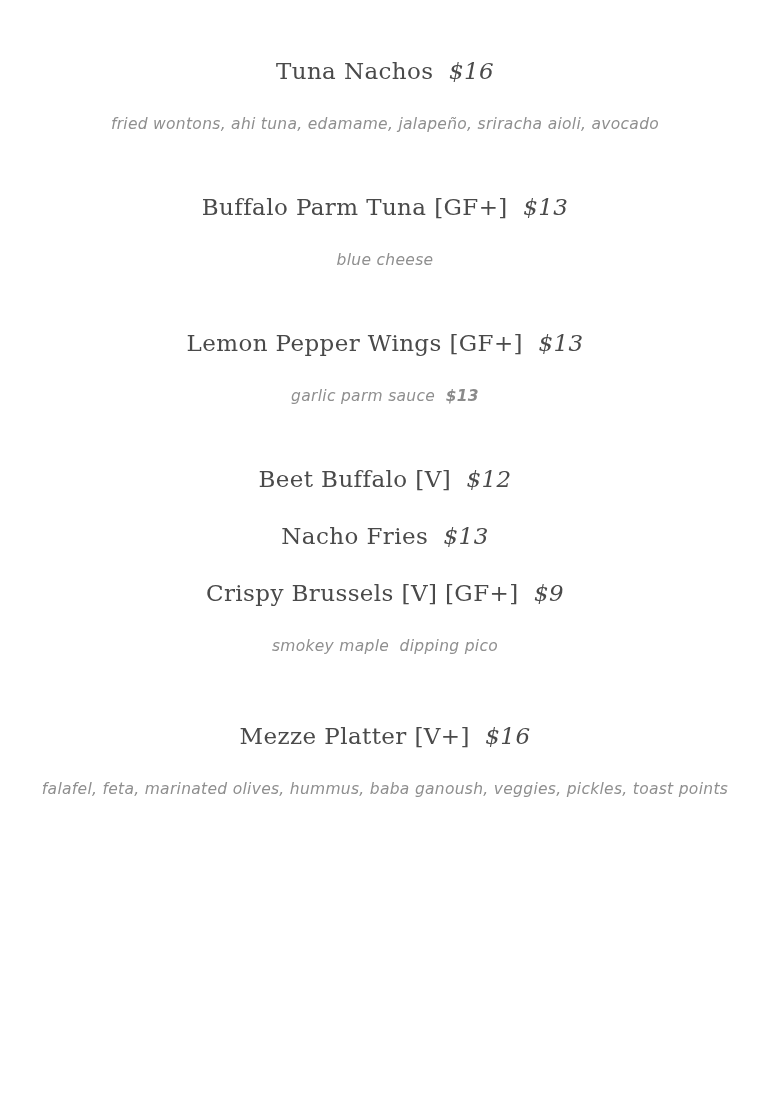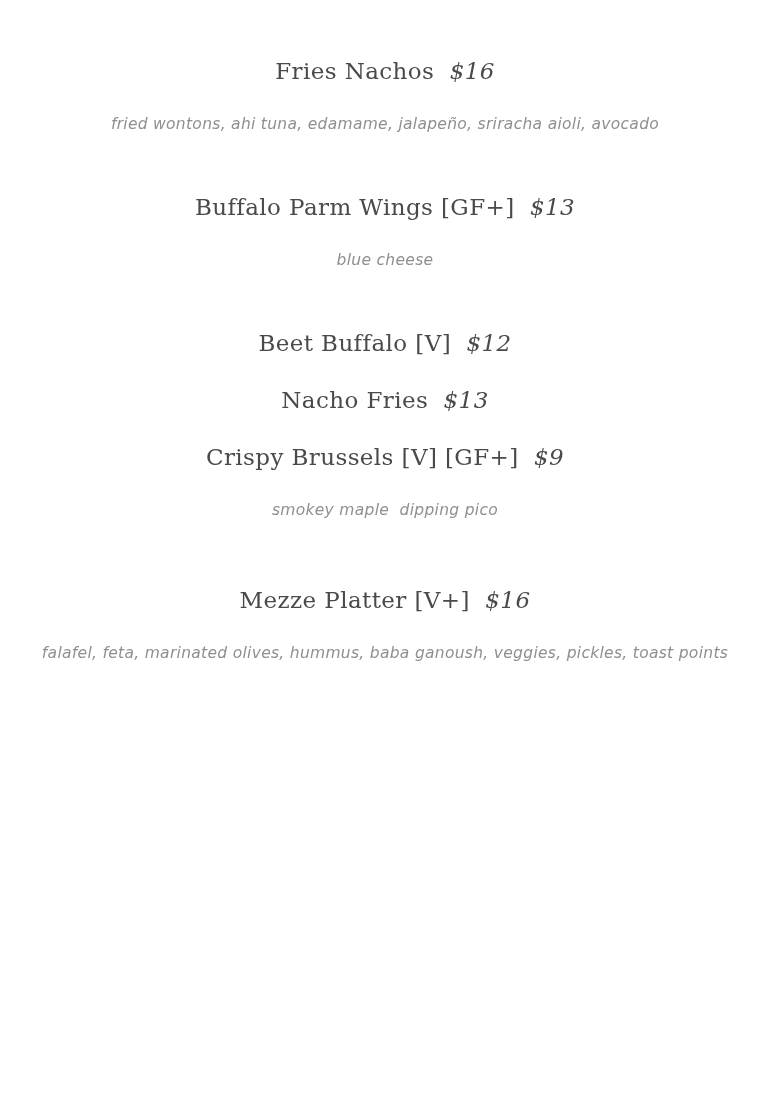--- a/index.html
+++ b/index.html
@@ -54,30 +54,34 @@
   .desc-price {
     font-weight: 700;
     color: #8a8a8a;
   }
 </style>
 </head>
 <body>
 
 <main class="menu">
   <section class="menu-item">
-    <h2 class="item-title"><span class="item-name">Fries Nachos</span><span class="sep">  </span><span class="item-price">$16</span></h2>
+    <h2 class="item-title"><span class="item-name">Tuna Nachos</span><span class="sep">  </span><span class="item-price">$16</span></h2>
     <p class="item-desc"><span class="desc-text">fried wontons, ahi tuna, edamame, jalapeño, sriracha aioli, avocado</span></p>
   </section>
 
 
   <section class="menu-item">
-    <h2 class="item-title"><span class="item-name">Buffalo Parm Wings [GF+]</span><span class="sep">  </span><span class="item-price">$13</span></h2>
+    <h2 class="item-title"><span class="item-name">Buffalo Parm Tuna [GF+]</span><span class="sep">  </span><span class="item-price">$13</span></h2>
     <p class="item-desc"><span class="desc-text">blue cheese</span></p>
   </section>
 
+  <section class="menu-item">
+    <h2 class="item-title"><span class="item-name">Lemon Pepper Wings [GF+]</span><span class="sep">  </span><span class="item-price">$13</span></h2>
+    <p class="item-desc"><span class="desc-text">garlic parm sauce</span><span class="sep desc-sep">  </span><span class="desc-price">$13</span></p>
+  </section>
 
   <section class="menu-item">
     <h2 class="item-title"><span class="item-name">Beet Buffalo [V]</span><span class="sep">  </span><span class="item-price">$12</span></h2>
   </section>
 
   <section class="menu-item">
     <h2 class="item-title"><span class="item-name">Nacho Fries</span><span class="sep">  </span><span class="item-price">$13</span></h2>
   </section>
 
   <section class="menu-item">

